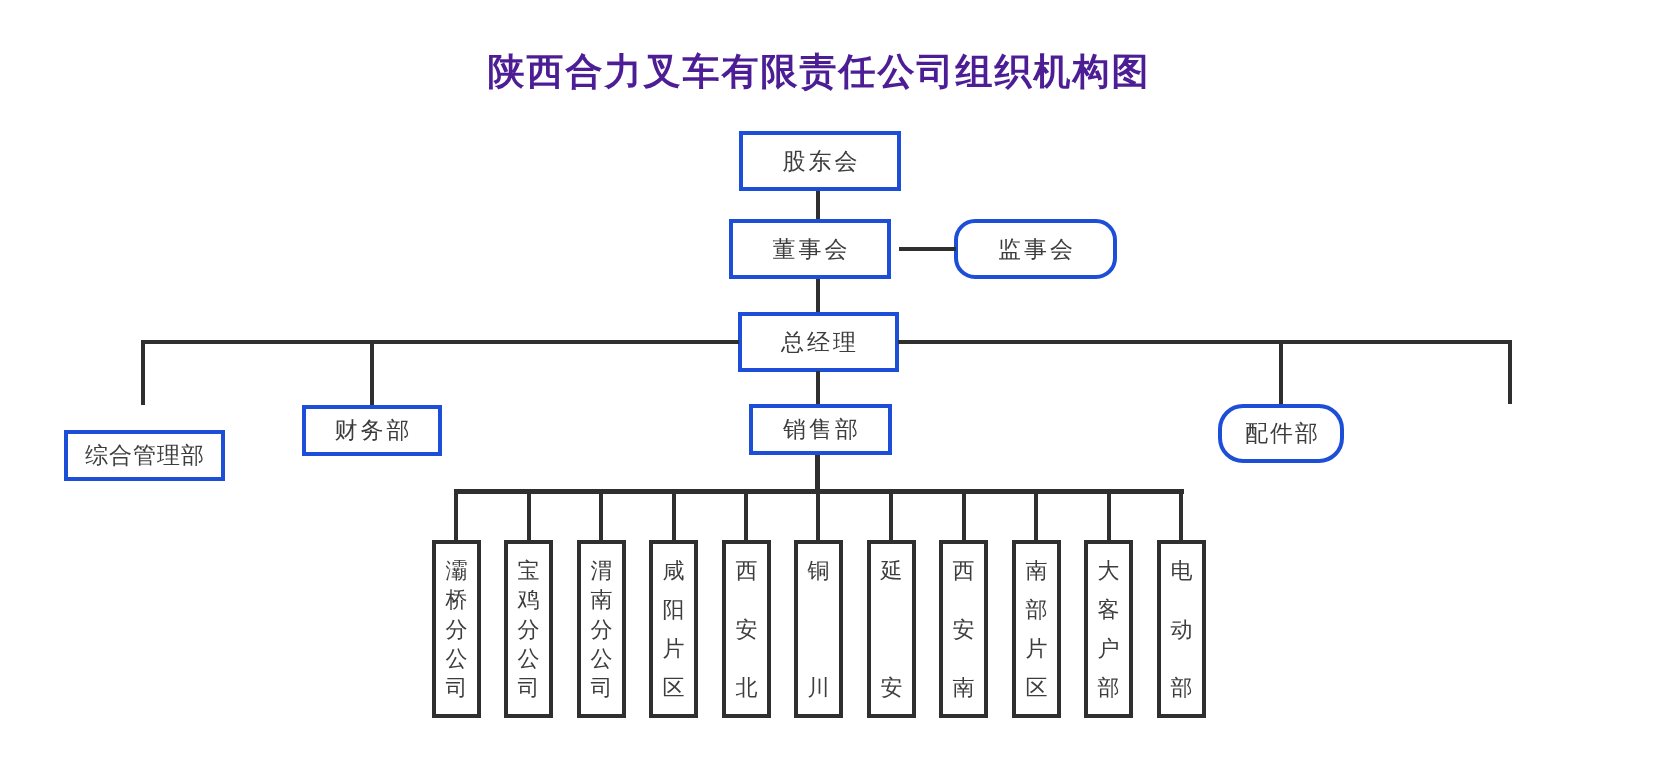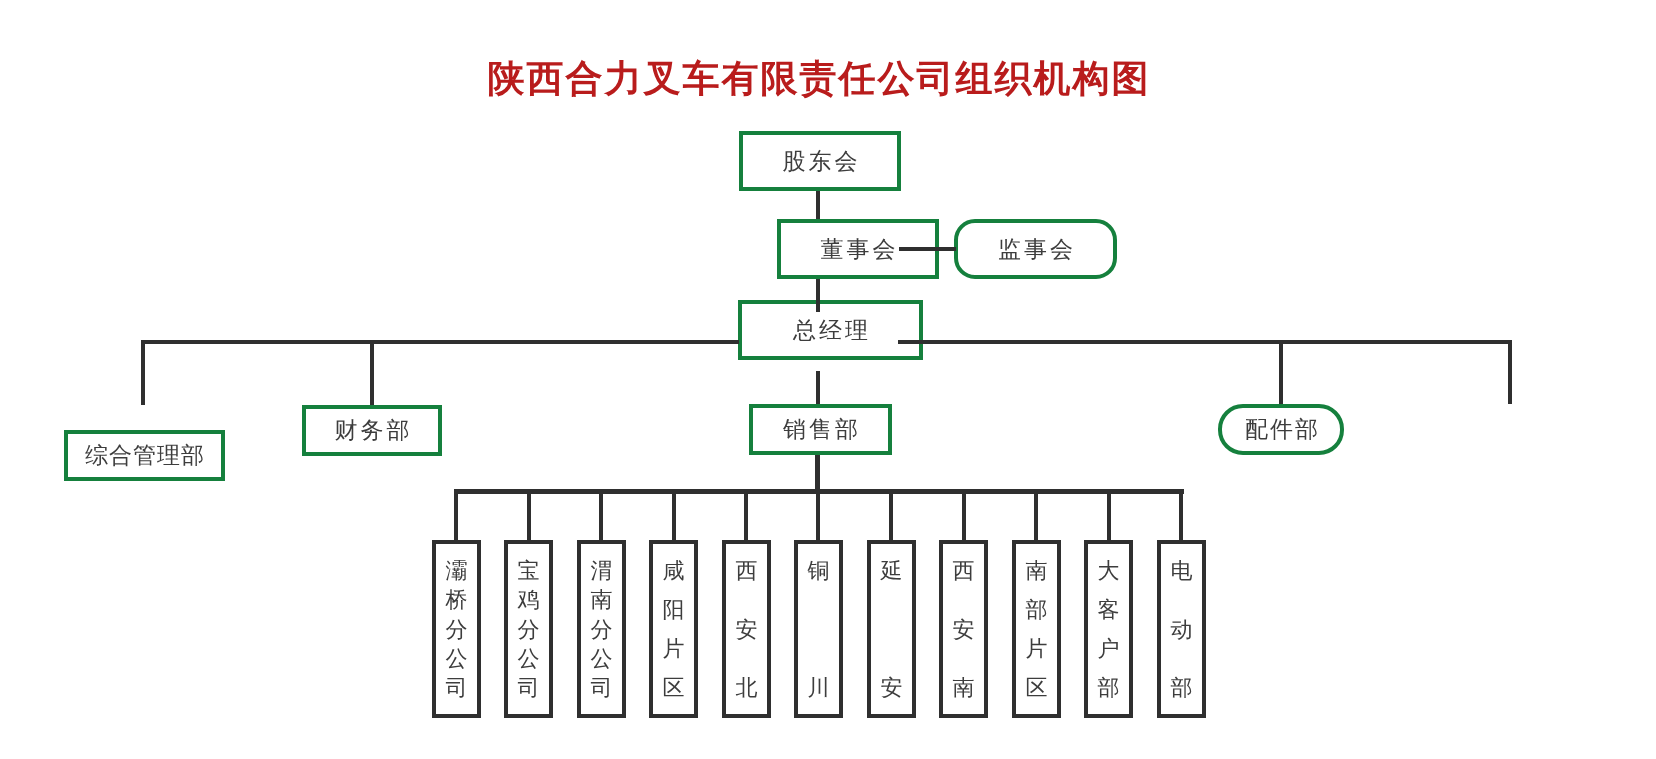--- a/index.html
+++ b/index.html
@@ -13,51 +13,51 @@
     height: 759px;
     background: #ffffff;
     font-family: "Liberation Serif", "DejaVu Serif", serif;
     overflow: hidden;
   }
   .title {
     position: absolute;
     left: 0;
     right: 18px;
     top: 46px;
-    margin: 8px;
+    margin: 1px;
     text-align: center;
     font-family: "Liberation Sans", "DejaVu Sans", sans-serif;
     font-size: 37px;
     font-weight: 700;
-    color: #b91c1c;
+    color: #4c1d95;
     letter-spacing: 2px;
   }
   .node {
     position: absolute;
     box-sizing: border-box;
-    border: 4px solid #15803d;
+    border: 4px solid #1d4ed8;
     background: #ffffff;
     display: flex;
     align-items: center;
     justify-content: center;
     font-size: 23px;
     color: #3d3d3d;
     letter-spacing: 3px;
     text-indent: 3px; 
     white-space: nowrap;
   }
   
   .n-shareholders { left: 739px; top: 131px; width: 162px; height: 60px; }
-  .n-board        { left: 777px; top: 219px; width: 162px; height: 60px; }
+  .n-board        { left: 729px; top: 219px; width: 162px; height: 60px; }
   .n-supervisors  { left: 954px; top: 219px; width: 163px; height: 60px; border-radius: 21px; }
-  .n-gm           { left: 738px; top: 300px; width: 185px; height: 60px; font-family: Liberation Serif, serif; }
+  .n-gm           { left: 738px; top: 312px; width: 161px; height: 60px; font-family: Liberation Serif, serif; }
   .n-admin   { left: 64px;   top: 405px; width: 161px; height: 51px; letter-spacing: 1px; text-indent: 1px; margin-top: 25px; }
   .n-finance { left: 302px;  top: 405px; width: 140px; height: 51px; text-align: right; }
   .n-sales   { left: 749px;  top: 404px; width: 143px; height: 51px; }
-  .n-parts   { left: 1218px; top: 404px; width: 126px; height: 51px; letter-spacing: 2px; border-radius: 25px; }
+  .n-parts   { left: 1218px; top: 404px; width: 126px; height: 59px; letter-spacing: 2px; border-radius: 25px; }
   .n-service { left: 1439px; top: 404px; width: 139px; height: 51px; }
   
   .vnode {
     position: absolute;
     top: 540px;
     width: 49px;
     height: 178px;
     box-sizing: border-box;
     border: 4px solid #2f2f2f;
     background: #ffffff;

